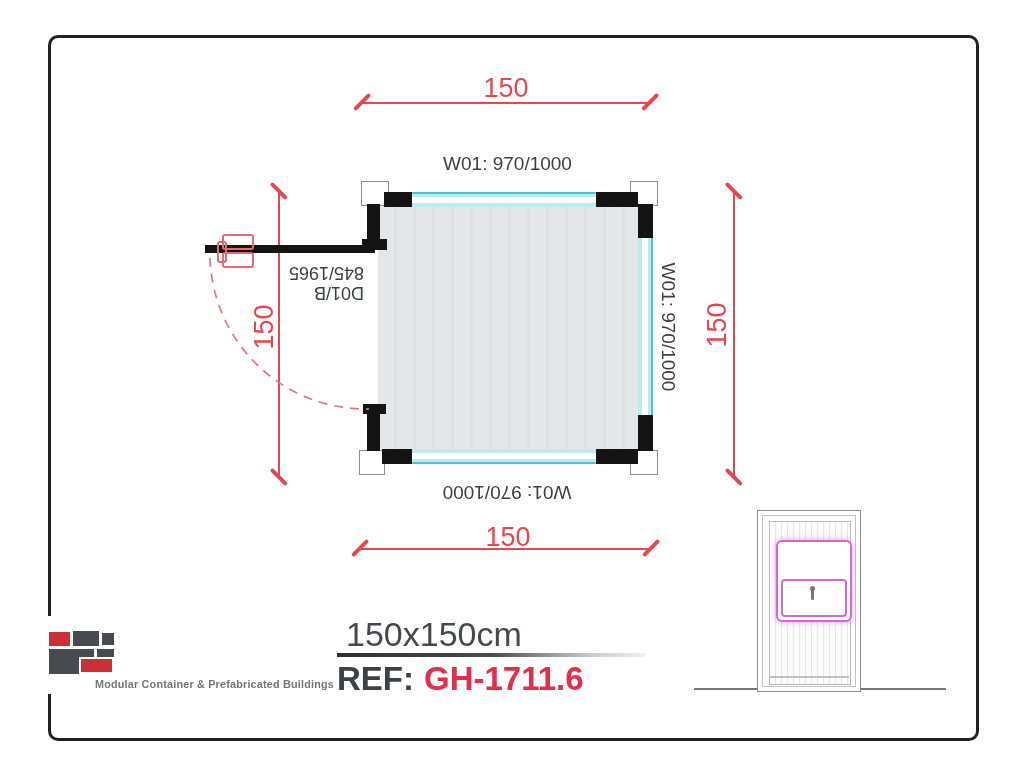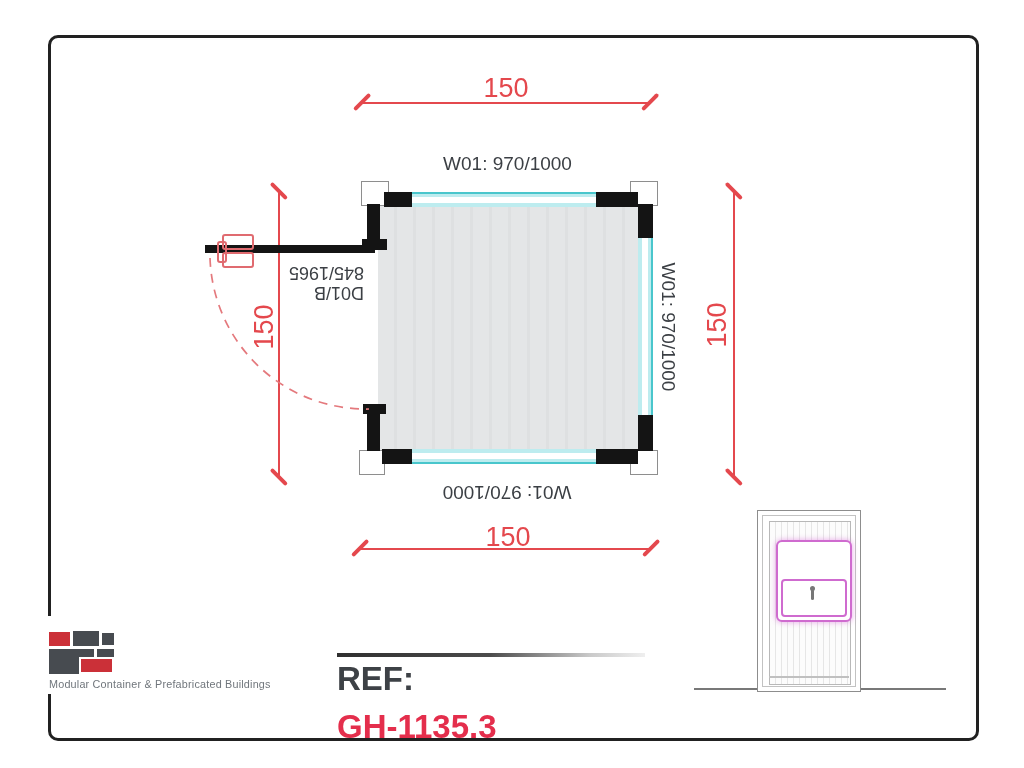--- a/index.html
+++ b/index.html
@@ -51,25 +51,25 @@
   .logo-mark{left:49px;top:630px;width:67px;height:46px;}
   .blk{position:absolute;}
   .blk-dark{background:var(--logo-dark);}
   .blk-red{background:var(--logo-red);}
   .wordmark{left:121px;top:621px;width:215px;height:56px;overflow:visible;}
   .wordmark-inner{position:absolute;left:0;top:0;white-space:nowrap;font-size:62px;font-weight:700;
       letter-spacing:-2px;line-height:56px;color:var(--logo-dark);transform:scaleX(0.585);transform-origin:0 0;}
   .brand-accent{color:var(--logo-red);}
   .m-accent{position:absolute;left:15px;top:2px;width:30px;height:27px;background:var(--logo-red);
       clip-path:polygon(0 0,100% 0,50% 92%);}
-  .tagline{left:49px;top:678px;width:285px;font-size:10.8px;font-weight:400;color:#70767c;letter-spacing:0.2px;}
+  .tagline{left:49px;top:678px;width:285px;font-size:10.8px;font-weight:700;color:#70767c;letter-spacing:0.2px;text-align:right;}
   .size-title{left:346px;top:615px;width:230px;font-size:34px;color:#45494e;}
   .title-rule{left:337px;top:653px;width:308px;height:4px;
       background:linear-gradient(90deg,#2f2f2f 0%,#4c4c4c 50%,#c9c9c9 82%,#efefef 100%);}
-  .ref-row{left:337px;top:660px;width:330px;font-size:33px;font-weight:700;display:flex;gap:10px;align-items:baseline;flex-direction:column;}
+  .ref-row{left:337px;top:660px;width:330px;font-size:33px;font-weight:700;display:flex;gap:10px;align-items:baseline;}
   .ref-label{color:#3d4146;}
   .ref-value{color:var(--ref-red);}
 
   
   .elev{z-index:3;}
   .elev-frame{left:757px;top:510px;width:102px;height:180px;border:1.5px solid #8d8d8d;background:#fff;}
   .elev-inner{left:762px;top:515px;width:92px;height:170px;border:1px solid #c2c2c2;}
   .elev-panel{left:769px;top:521px;width:80px;height:162px;border:1px solid #b8b8b8;
       background:repeating-linear-gradient(90deg,#fcfcfc 0 5px,#e6e6e6 5px 6px);}
   .elev-rail{left:769px;top:676px;width:80px;height:2px;background:#c0c0c0;}
@@ -162,19 +162,20 @@
     <div class="blk blk-dark" style="left:24px;top:1px;width:26px;height:15px;"></div>
     <div class="blk blk-dark" style="left:53px;top:3px;width:12px;height:12px;"></div>
     <div class="blk blk-dark" style="left:0;top:19px;width:45px;height:25px;"></div>
     <div class="blk blk-dark" style="left:48px;top:19px;width:17px;height:12px;"></div>
     <div class="blk blk-red" style="left:30px;top:27px;width:35px;height:17px;border:2px solid #fff;box-sizing:border-box;"></div>
   </div>
 
 
   <div class="abs tb tagline">Modular Container &amp; Prefabricated Buildings</div>
 
+  <div class="abs tb size-title">150x150cm</div>
   <div class="abs tb title-rule"></div>
   <div class="abs tb ref-row">
     <span class="ref-label">REF:</span>
-    <span class="ref-value">GH-1135.3</span>
+    <span class="ref-value">GH-1711.6</span>
   </div>
 
 </div>
 
 </body></html>

